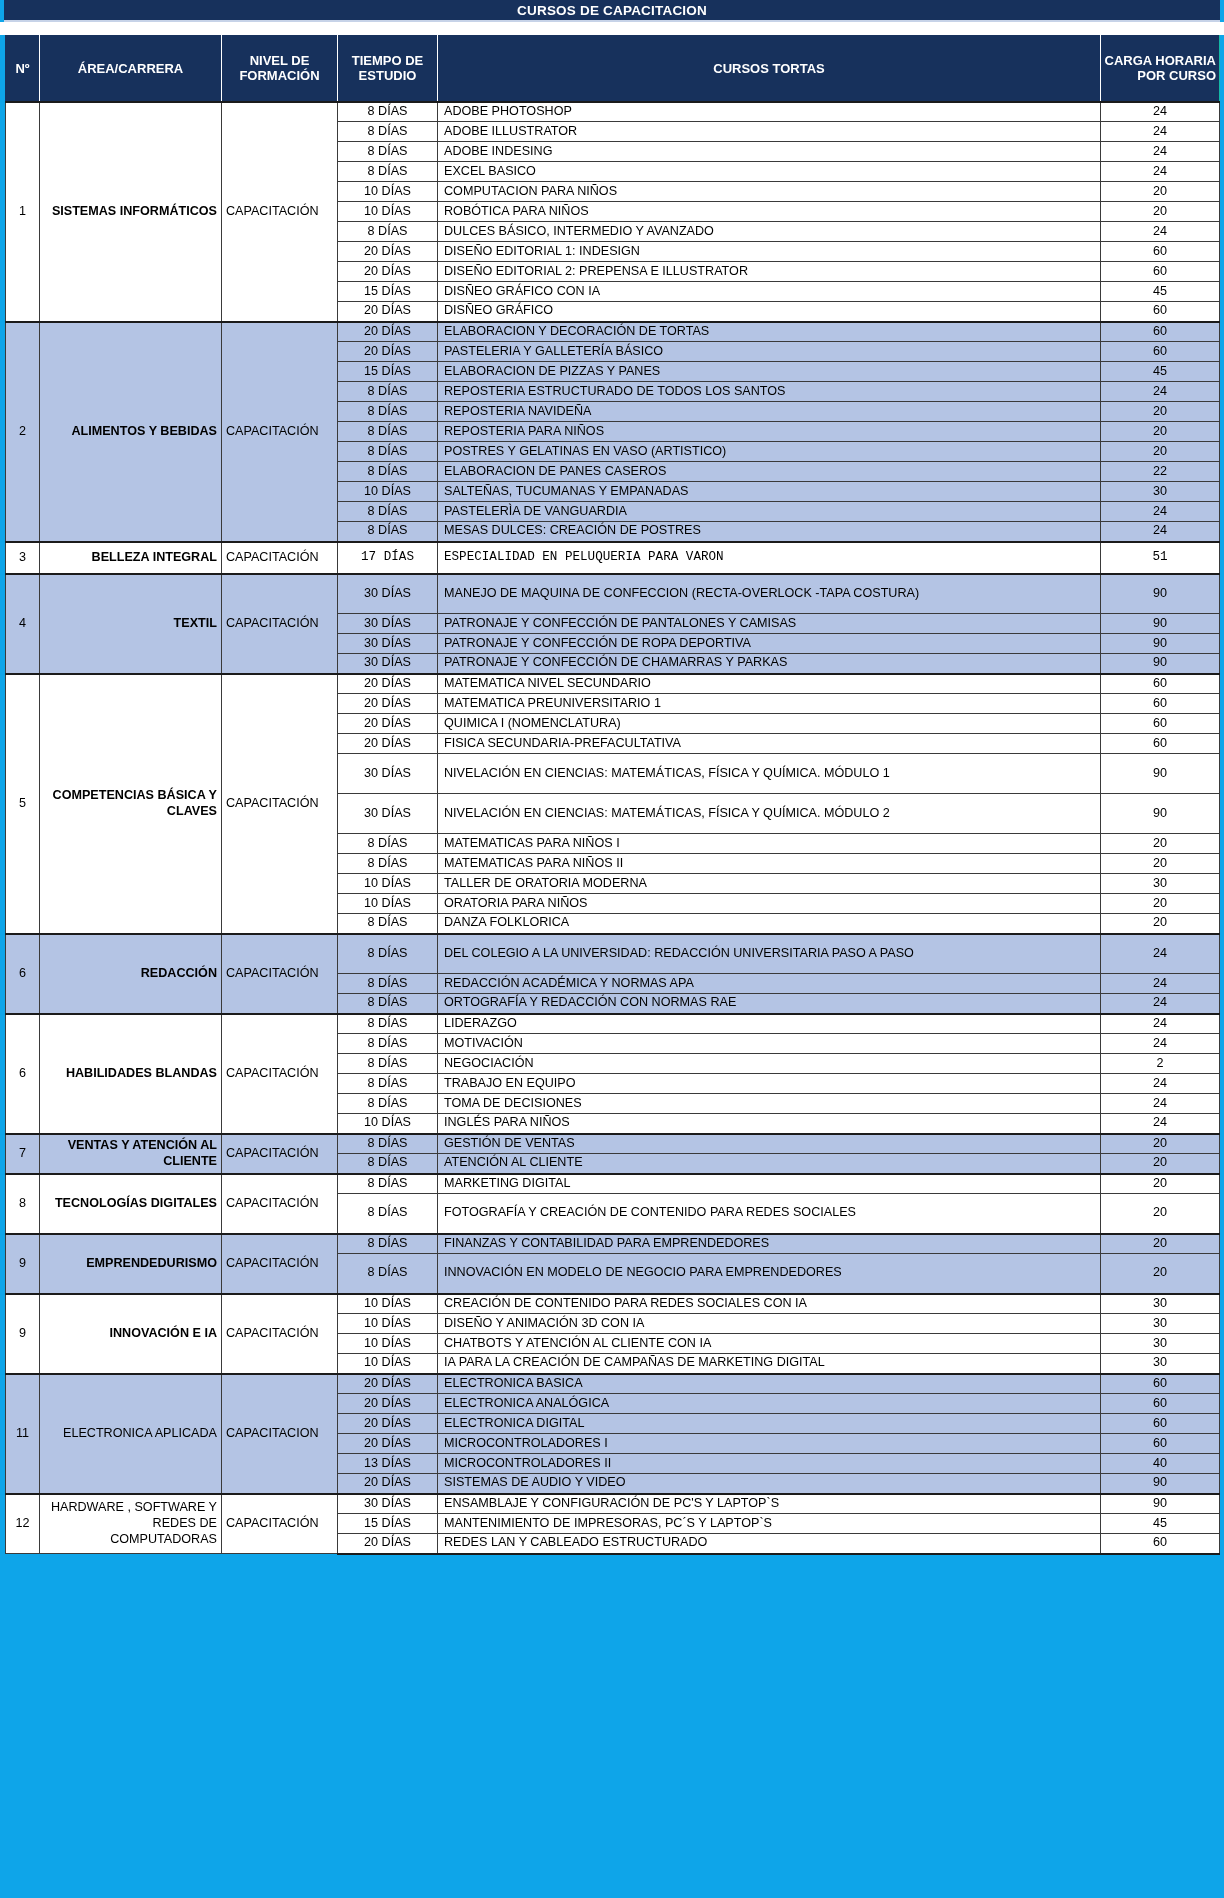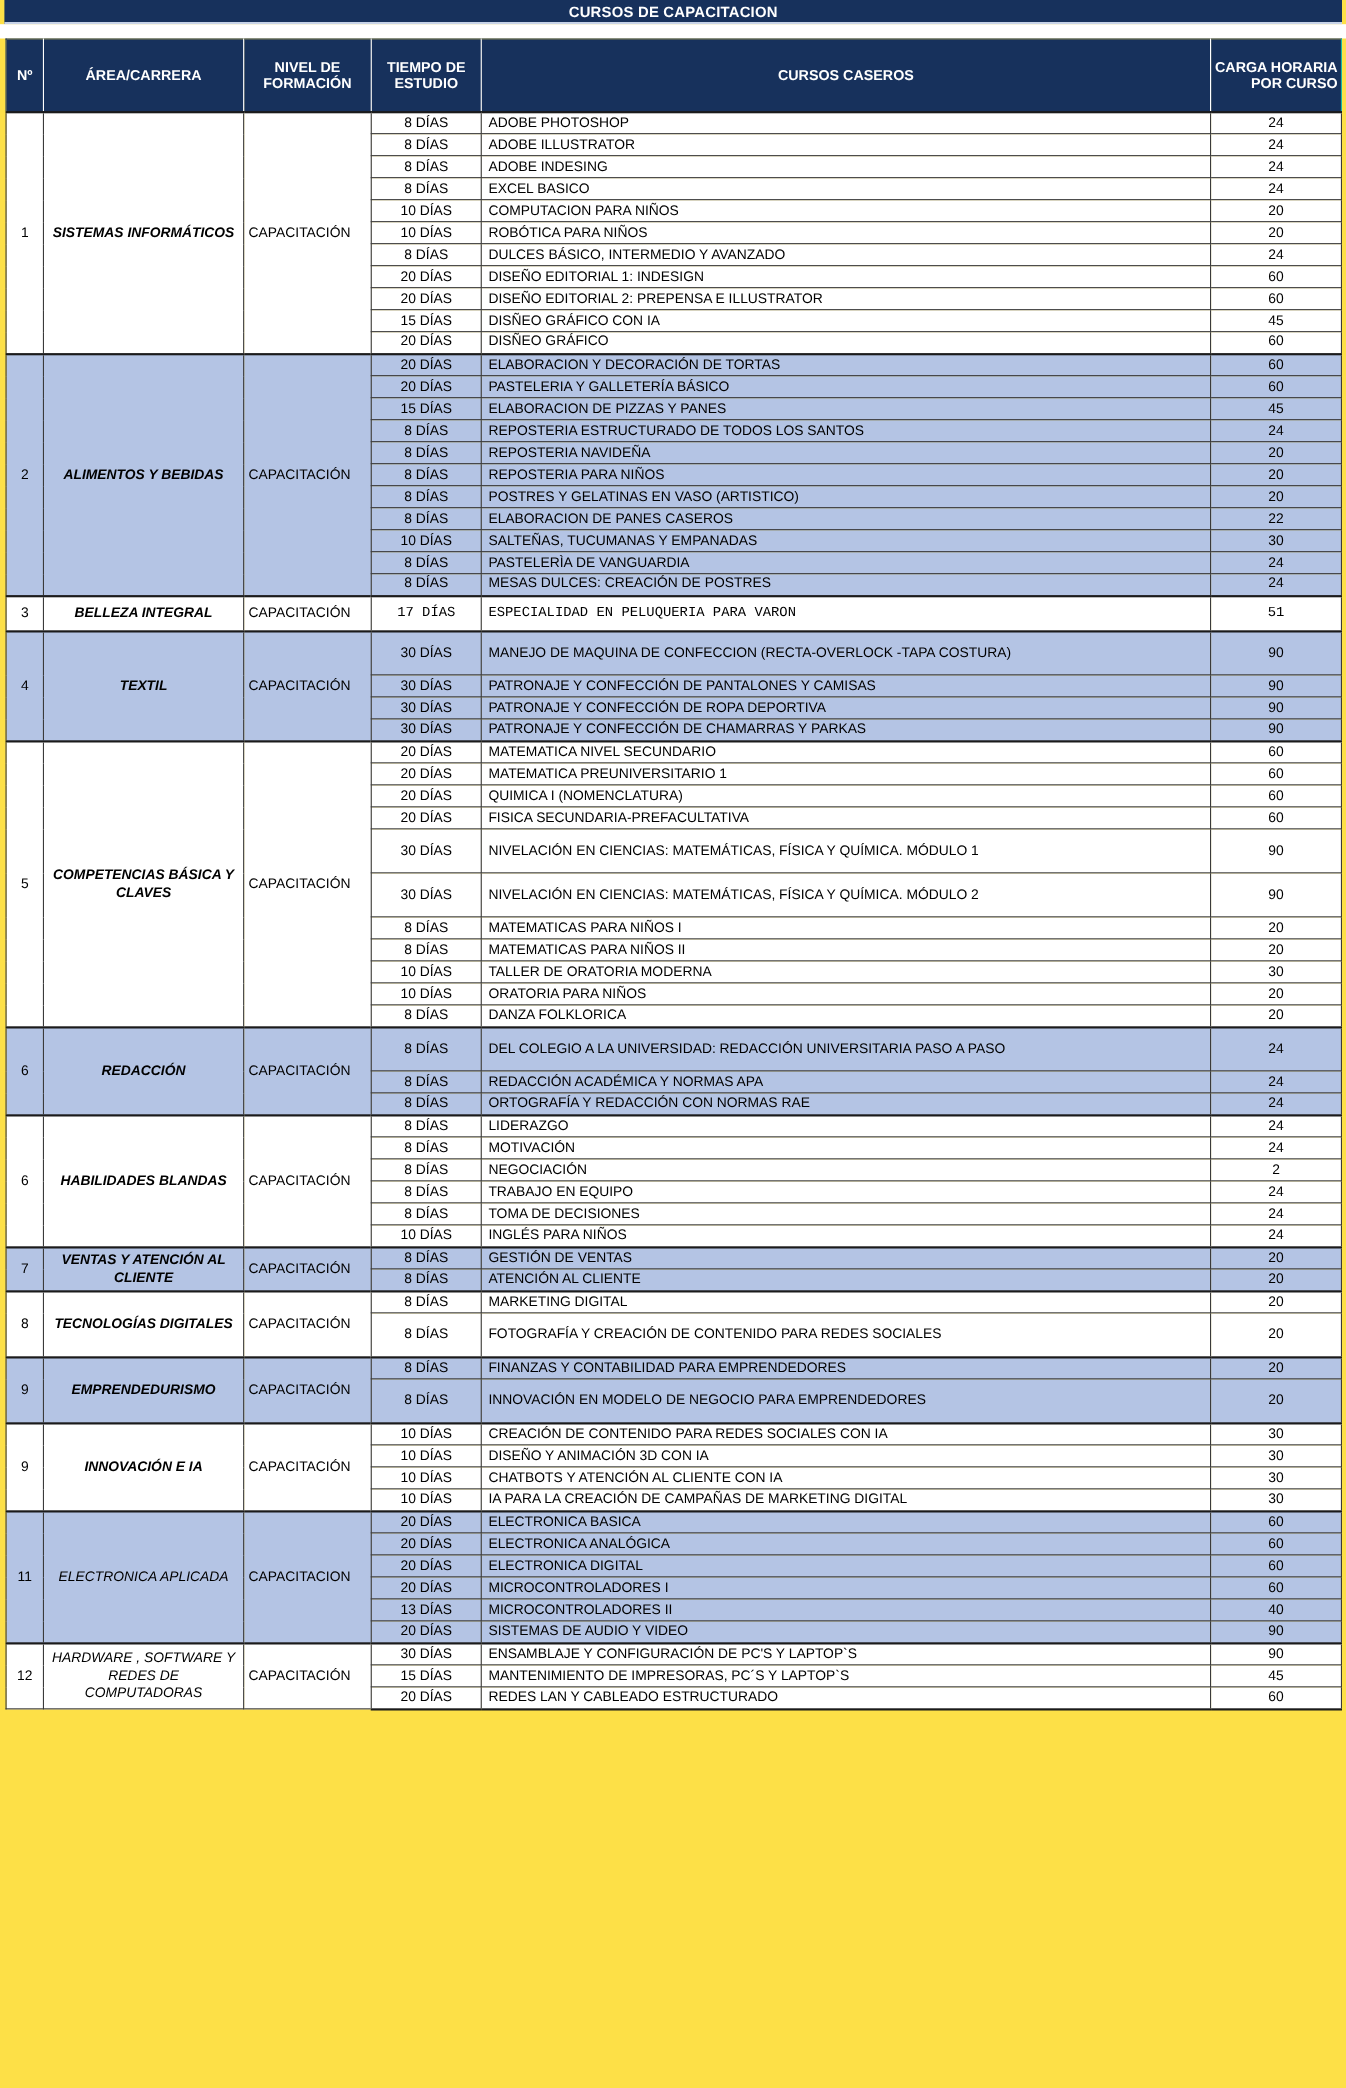--- a/index.html
+++ b/index.html
@@ -10,21 +10,21 @@
   body {
     width: 1224px;
     font-family: "Liberation Sans", sans-serif;
     color: #000000;
     -webkit-font-smoothing: antialiased;
   }
   #sheet {
     width: 1224px;
     min-height: 1898px;
     position: relative;
-    background: #fde047;
+    background: #0ea5e9;
   }
 
   
   .title-banner {
     height: 22px;
     background: #17315c;
     color: #ffffff;
     font-weight: bold;
     font-size: 13.5px;
     display: flex;
@@ -70,21 +70,21 @@
     font-size: 12.6px;
     line-height: 1.25;
     padding: 1px 4px;
     vertical-align: middle;
     background: #ffffff;
     height: 20px;
   }
   tbody tr.band td { background: #b4c4e4; }
 
   td.num    { text-align: center; font-size: 12.6px; }
-  td.area   { text-align: center; font-weight: bold; font-style: italic; }
+  td.area   { text-align: right; font-weight: bold; }
   td.area.light { font-weight: normal; }
   td.nivel  { text-align: left; font-weight: normal; }
   td.tiempo { text-align: center; }
   td.curso  { text-align: left; padding-left: 6px; }
   td.carga  { text-align: center; }
   tr.group-start td { border-top: 2px solid #1b1b1b; }
   tr.group-end td   { border-bottom: 2px solid #1b1b1b; }
 
   td.tall { height: 40px; }
   td.mid  { height: 32px; font-family: Liberation Mono, monospace; }
@@ -107,21 +107,21 @@
       <col class="c-tiempo">
         <col class="c-curso">
         <col class="c-carga">
     </colgroup>
     <thead>
       <tr>
         <th>Nº</th>
         <th>ÁREA/CARRERA</th>
         <th>NIVEL DE FORMACIÓN</th>
         <th>TIEMPO DE ESTUDIO</th>
-        <th>CURSOS CASEROS</th>
+        <th>CURSOS TORTAS</th>
         <th>CARGA HORARIA POR CURSO</th>
       </tr>
     </thead>
     <tbody id="tbody">
         <tr class="group-start">
           <td class="num" rowspan="11">1</td>
           <td class="area" rowspan="11">SISTEMAS INFORMÁTICOS</td>
           <td class="nivel" rowspan="11">CAPACITACIÓN</td>
           <td class="tiempo">8 DÍAS</td>
           <td class="curso">ADOBE PHOTOSHOP</td>

